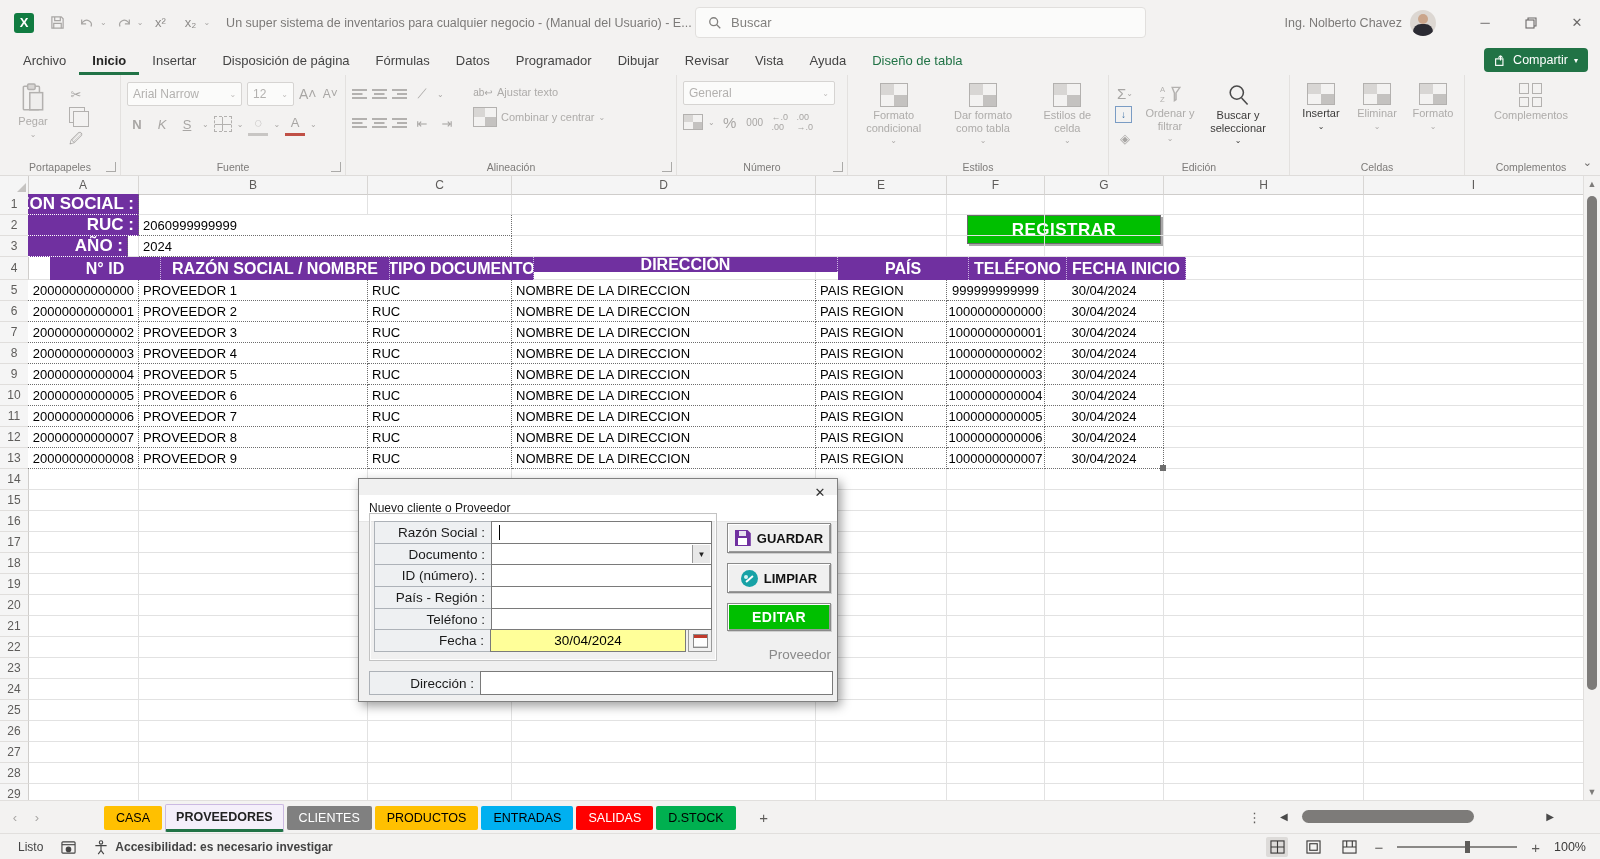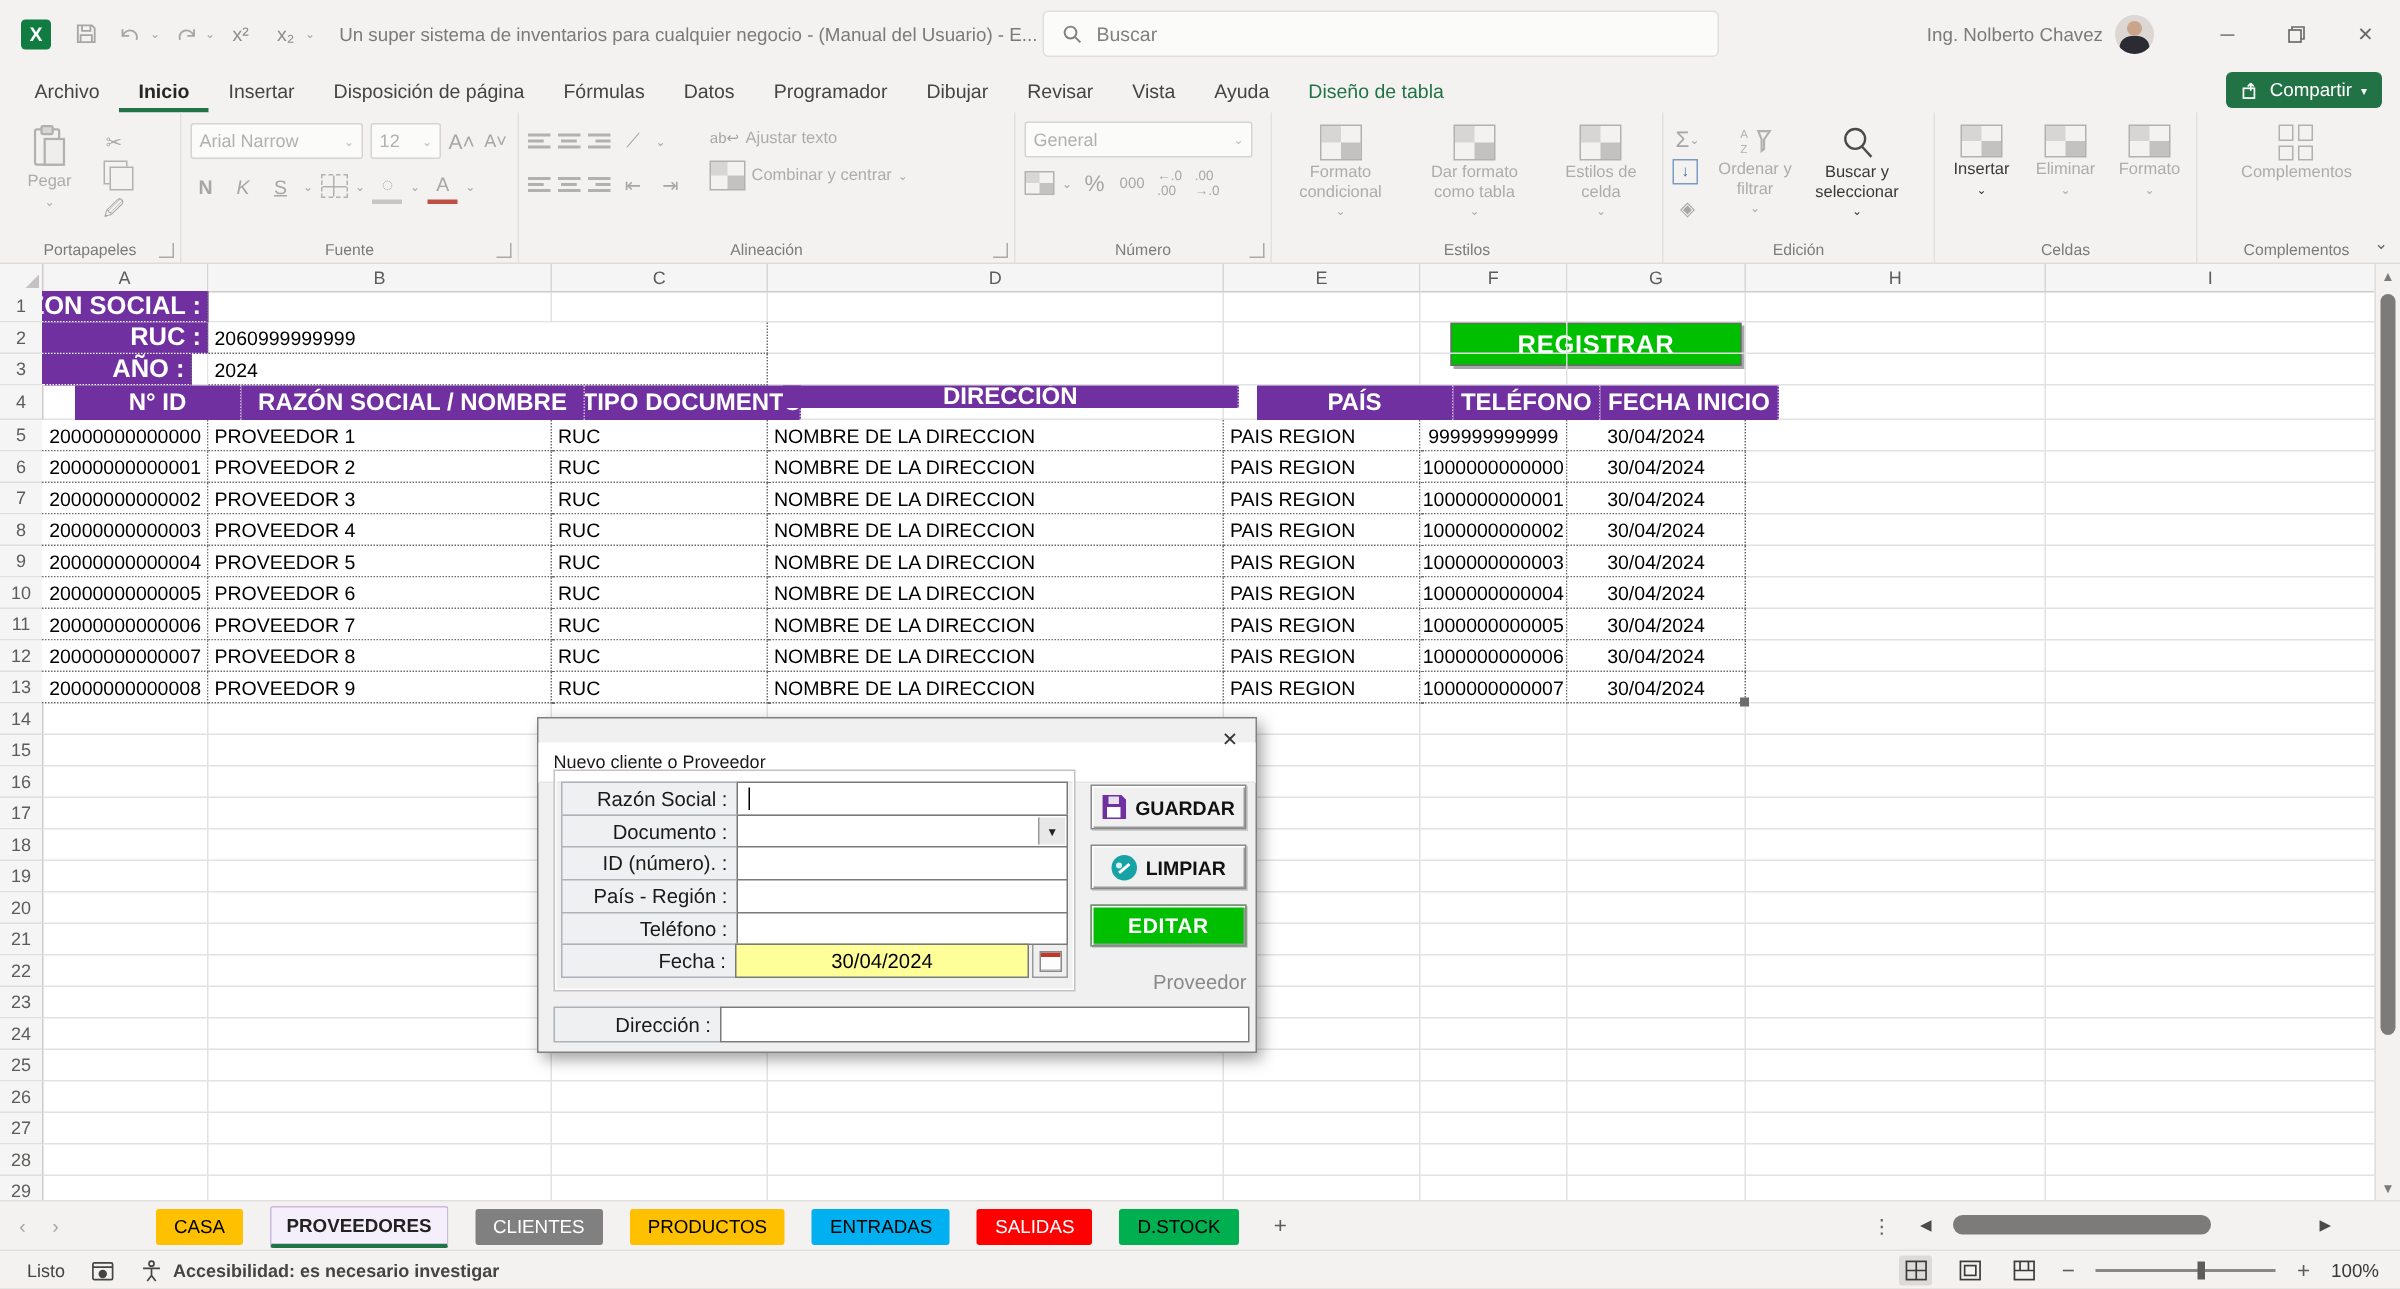--- a/index.html
+++ b/index.html
@@ -114,21 +114,21 @@
   .floppy{width:16px;height:16px;background:#7030A0;clip-path:polygon(0 0,80% 0,100% 20%,100% 100%,0 100%);position:relative;}
   .floppy:after{content:"";position:absolute;left:3px;bottom:1px;width:9px;height:7px;background:#fff;}
   .floppy:before{content:"";position:absolute;left:4px;top:1px;width:7px;height:5px;background:#e8e0f0;}
   .limp-ico{width:17px;height:17px;border-radius:50%;background:#17a2a6;position:relative;}
   .limp-ico:after{content:"";position:absolute;left:4px;top:8px;width:9px;height:2px;background:#fff;transform:rotate(-40deg);}
   .limp-ico:before{content:"";position:absolute;left:3px;top:5px;width:4px;height:4px;border-radius:50%;background:#d8f3f3;}
   .dlg-mode{position:absolute;left:368px;top:168px;width:104px;text-align:right;color:#8a8a8a;font-size:13.5px;}
   
   .tabstrip{position:absolute;left:0;top:800px;width:1600px;height:33px;background:#f3f2f1;border-top:1px solid #e1dfdd;display:flex;align-items:center;}
   .tab-nav{color:#a8a6a4;font-size:13px;width:30px;text-align:center;}
-  .sheet-tabs{display:flex;align-items:center;gap:18px;margin-left:52px;height:100%;}
+  .sheet-tabs{display:flex;align-items:center;gap:3px;margin-left:52px;height:100%;}
   .stab{height:24px;display:flex;align-items:center;padding:0 12px;font-size:12.5px;border-radius:2px;white-space:nowrap;}
   .stab.active{background:#f4effa;border:1px solid #cbb9e2;border-bottom:3px solid #217346;font-weight:bold;color:#222;padding:0 10px;}
   .tab-add{width:28px;text-align:center;color:#5e5c5a;font-size:15px;margin-left:14px;}
   .tab-dots{position:absolute;left:1248px;color:#5e5c5a;font-size:13px;letter-spacing:1px;}
   .hscroll{position:absolute;left:1280px;right:46px;top:7px;height:18px;}
   .hs-arr{position:absolute;top:3px;color:#4a4a4a;font-size:10px;}
   .hthumb{position:absolute;left:22px;right:80px;top:2px;height:13px;background:#7d7b79;border-radius:7px;}
   .hs-arr.r{right:0;}
   
   .statusbar{position:absolute;left:0;top:833px;width:1600px;height:26px;background:#f3f2f1;border-top:1px solid #e1dfdd;
@@ -479,21 +479,21 @@
       <div class="rowhdr" style="top: 587px; height: 20px;">28</div>
       <div class="rowhdr" style="top: 608px; height: 20px;">29</div>
       <div class="cell purple" style="left: 28px; top: 18px; width: 111px; height: 21px;">RAZON SOCIAL :</div>
       <div class="cell purple" style="left: 28px; top: 39px; width: 111px; height: 21px;">RUC :</div>
       <div class="cell" style="left: 139px; top: 39px; width: 373px; height: 21px;">2060999999999</div>
       <div class="cell purple" style="left: 28px; top: 60px; width: 100px; height: 21px;">AÑO :</div>
       <div class="cell" style="left: 139px; top: 60px; width: 373px; height: 21px;">2024</div>
       <div class="cell thead" style="left: 28px; top: 81px; width: 111px; height: 23px;">N° ID</div>
       <div class="cell thead" style="left: 139px; top: 81px; width: 229px; height: 23px;">RAZÓN SOCIAL / NOMBRE</div>
       <div class="cell thead" style="left: 368px; top: 81px; width: 144px; height: 23px;">TIPO DOCUMENTO</div>
-      <div class="cell thead" style="left: 500px; top: 81px; width: 304px; height: 15px;">DIRECCIÓN</div>
+      <div class="cell thead" style="left: 512px; top: 81px; width: 304px; height: 15px;">DIRECCIÓN</div>
       <div class="cell thead" style="left: 816px; top: 81px; width: 131px; height: 23px;">PAÍS</div>
       <div class="cell thead" style="left: 947px; top: 81px; width: 98px; height: 23px;">TELÉFONO</div>
       <div class="cell thead" style="left: 1045px; top: 81px; width: 119px; height: 23px;">FECHA INICIO</div>
       <div class="cell right" style="left: 28px; top: 104px; width: 111px; height: 21px;">20000000000000</div>
       <div class="cell " style="left: 139px; top: 104px; width: 229px; height: 21px;">PROVEEDOR 1</div>
       <div class="cell " style="left: 368px; top: 104px; width: 144px; height: 21px;">RUC</div>
       <div class="cell " style="left: 512px; top: 104px; width: 304px; height: 21px;">NOMBRE DE LA DIRECCION</div>
       <div class="cell " style="left: 816px; top: 104px; width: 131px; height: 21px;">PAIS REGION</div>
       <div class="cell center" style="left: 947px; top: 104px; width: 98px; height: 21px;">999999999999</div>
       <div class="cell center" style="left: 1045px; top: 104px; width: 119px; height: 21px;">30/04/2024</div>

